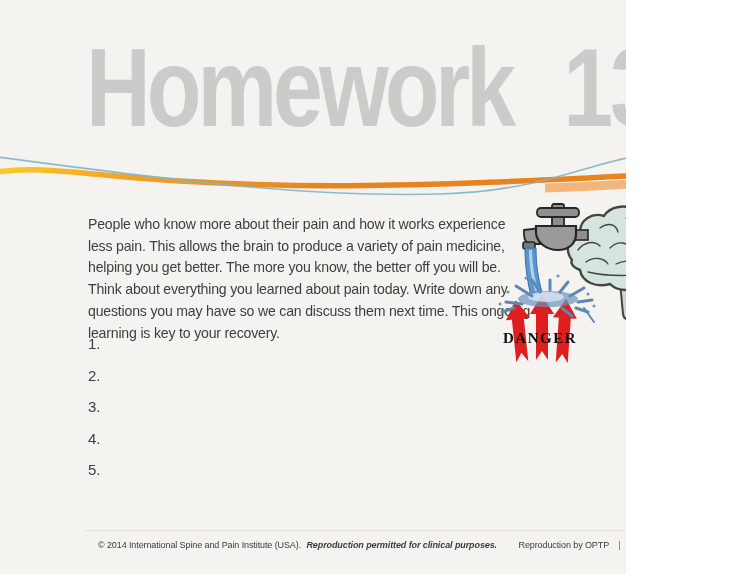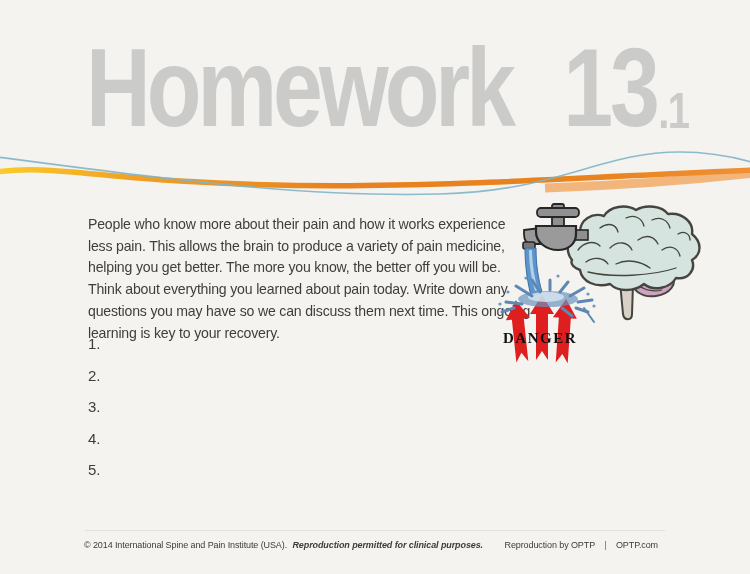--- a/index.html
+++ b/index.html
@@ -3,21 +3,21 @@
 <meta charset="utf-8">
 <style>
   :root{
     --page-bg:#F4F3F0; --band-orange:#E87823; --title-gray:#CBCBCA;
     --body-text:#3E3E3E; --swoosh-teal:#7FB5C6; --arrow-red:#DF1F1F;
     --brain-fill:#D6E4E0; --brain-outline:#45453F; --cerebellum-pink:#CFA3BF;
     --brainstem-tan:#D9D1C7; --water-blue:#5B95CC;
   }
   html,body{margin:0;padding:0;}
   body{font-family:"Liberation Sans",sans-serif;}
-  .page{position:relative;width:750px;height:574px;background:var(--page-bg);overflow:hidden;}
+  .page{position:relative;width:626px;height:574px;background:var(--page-bg);overflow:hidden;}
 
   
   .title{position:absolute;left:86px;top:22px;height:114px;display:flex;align-items:flex-end;
          transform:scaleX(0.80);transform-origin:left bottom;white-space:nowrap;
          color:var(--title-gray);font-weight:bold;}
   .title .word{font-size:112px;line-height:0.86;letter-spacing:-5px;}
   .title .num{font-size:112px;line-height:0.86;letter-spacing:-4px;margin-left:64px;}
   .title .numsub{font-size:50px;line-height:1;letter-spacing:-2px;margin-left:2px;}
 
   
@@ -35,21 +35,21 @@
 
   
   .qlist{position:absolute;left:88px;top:336px;color:var(--body-text);font-size:15px;}
   .qlist .qitem{line-height:16px;margin-bottom:15.6px;}
 
   
   .illus{position:absolute;left:492px;top:200px;width:216px;height:172px;}
 
   
   .footrule{position:absolute;left:85px;top:530px;width:580px;border-top:1px solid #E4E1DC;}
-  .footer{position:absolute;left:74px;top:540px;width:574px;display:flex;
+  .footer{position:absolute;left:88px;top:540px;width:574px;display:flex;
           justify-content:space-between;align-items:baseline;color:#3C3C3C;font-size:9px;
           letter-spacing:-0.1px;white-space:nowrap;padding-left:10px;}
   .perm{font-weight:bold;font-style:italic;margin-left:3px;}
   .sep{margin:0 7px;color:#6a6a6a;}
 </style>
 </head>
 <body>
 
 <div class="page">
 

